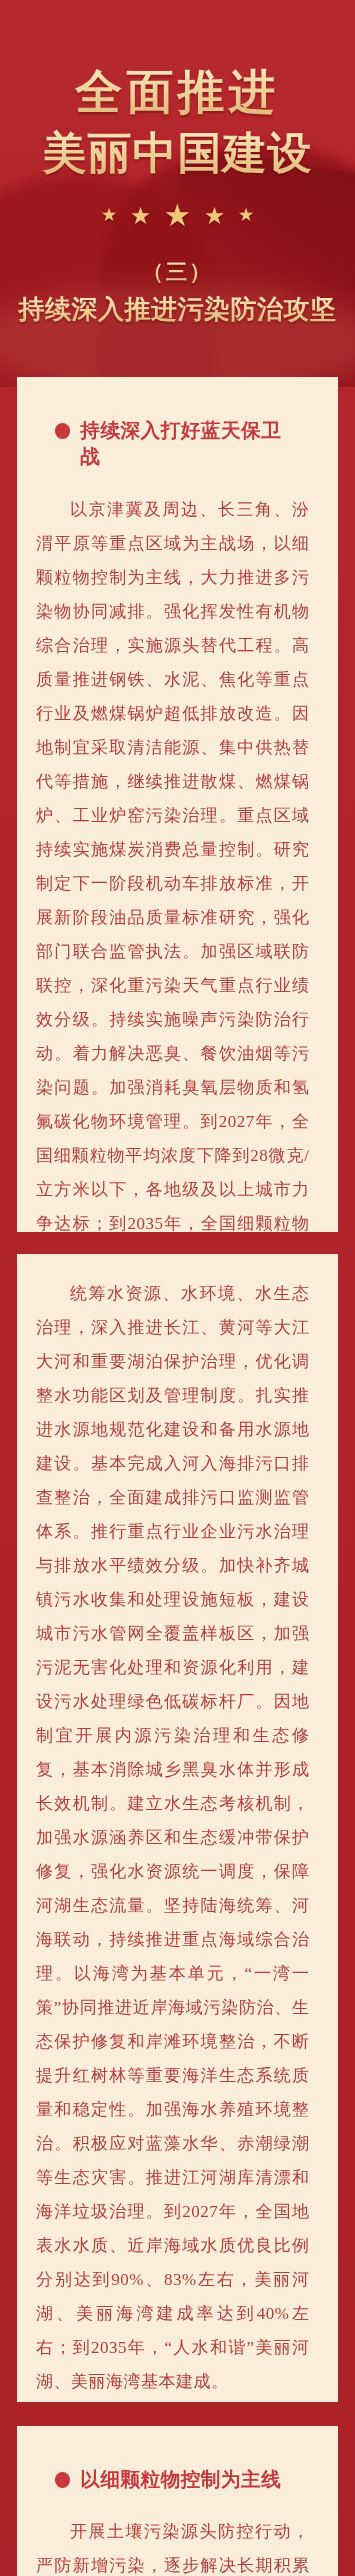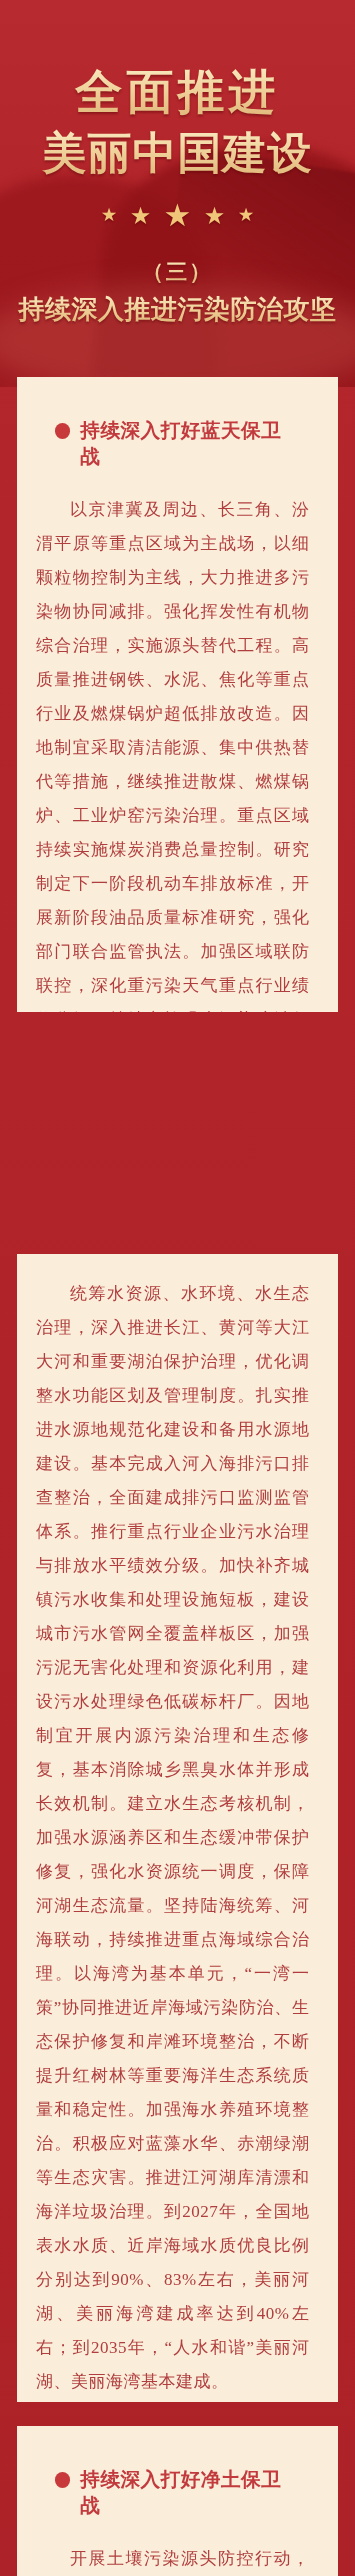--- a/index.html
+++ b/index.html
@@ -38,21 +38,21 @@
   .star{color:#f0c678;text-shadow:0 1.5px 2.1px rgba(90,0,4,.4);line-height:1;}
   .star.s1{font-size:18.5px;}
   .star.s2{font-size:24px;}
   .star.s3{font-size:31px;}
   .part-label{position:absolute;left:0;top:257px;width:355px;text-align:center;font-size:21.6px;font-weight:700;letter-spacing:2.1px;z-index:3;}
   .subtitle{position:absolute;left:0;top:292px;width:355px;text-align:center;font-size:26px;font-weight:700;letter-spacing:0.5px;z-index:3;}
   
   .card{
     position:absolute;left:16.5px;width:321px;background:#faeeda;z-index:2;overflow:hidden;
   }
-  .card-1{top:377px;height:635px;}
+  .card-1{top:377px;height:855px;}
   .card-2{top:1254px;height:1148px;}
   .card-3{top:2426px;height:782px;}
   .card-head{display:flex;align-items:flex-start;padding:40px 46px 0 38px;gap:10.3px;}
   .bullet{flex:0 0 auto;width:15.5px;height:15.5px;border-radius:50%;background:#c8393c;margin-top:6.2px;}
   .card-heading{
     font-family:"Liberation Sans","DejaVu Sans",sans-serif;
     font-weight:700;font-size:19.6px;line-height:1.35;color:#c23a3d;letter-spacing:0.5px;
   }
   .card-body{
     margin:23px 0 0 0;padding:0 28px 0 19.6px;
@@ -94,17 +94,17 @@
   <p class="card-body">以京津冀及周边、长三角、汾渭平原等重点区域为主战场，以细颗粒物控制为主线，大力推进多污染物协同减排。强化挥发性有机物综合治理，实施源头替代工程。高质量推进钢铁、水泥、焦化等重点行业及燃煤锅炉超低排放改造。因地制宜采取清洁能源、集中供热替代等措施，继续推进散煤、燃煤锅炉、工业炉窑污染治理。重点区域持续实施煤炭消费总量控制。研究制定下一阶段机动车排放标准，开展新阶段油品质量标准研究，强化部门联合监管执法。加强区域联防联控，深化重污染天气重点行业绩效分级。持续实施噪声污染防治行动。着力解决恶臭、餐饮油烟等污染问题。加强消耗臭氧层物质和氢氟碳化物环境管理。到2027年，全国细颗粒物平均浓度下降到28微克/立方米以下，各地级及以上城市力争达标；到2035年，全国细颗粒物浓度下降到25微克/立方米以下，实现空气常新、蓝天常在。</p>
 </div>
 
 <div class="card card-2">
   <p class="card-body">统筹水资源、水环境、水生态治理，深入推进长江、黄河等大江大河和重要湖泊保护治理，优化调整水功能区划及管理制度。扎实推进水源地规范化建设和备用水源地建设。基本完成入河入海排污口排查整治，全面建成排污口监测监管体系。推行重点行业企业污水治理与排放水平绩效分级。加快补齐城镇污水收集和处理设施短板，建设城市污水管网全覆盖样板区，加强污泥无害化处理和资源化利用，建设污水处理绿色低碳标杆厂。因地制宜开展内源污染治理和生态修复，基本消除城乡黑臭水体并形成长效机制。建立水生态考核机制，加强水源涵养区和生态缓冲带保护修复，强化水资源统一调度，保障河湖生态流量。坚持陆海统筹、河海联动，持续推进重点海域综合治理。以海湾为基本单元，“一湾一策”协同推进近岸海域污染防治、生态保护修复和岸滩环境整治，不断提升红树林等重要海洋生态系统质量和稳定性。加强海水养殖环境整治。积极应对蓝藻水华、赤潮绿潮等生态灾害。推进江河湖库清漂和海洋垃圾治理。到2027年，全国地表水水质、近岸海域水质优良比例分别达到90%、83%左右，美丽河湖、美丽海湾建成率达到40%左右；到2035年，“人水和谐”美丽河湖、美丽海湾基本建成。</p>
 </div>
 
 <div class="card card-3">
   <div class="card-head">
     <span class="bullet"></span>
-    <span class="card-heading">持续深入打好净土保卫战</span>
+    <span class="card-heading">以细颗粒物控制为主线</span>
   </div>
   <p class="card-body">开展土壤污染源头防控行动，严防新增污染，逐步解决长期积累的土壤和地下水严重污染问题。强化优先保护类耕地保护，扎实推进受污染耕地安全利用和风险管控，分阶段推进农用地土壤重金属污染溯源和整治全覆盖。依法加强建设用地用途变更和污染地块风险管控的联动监管，推动大型污染场地风险管控和修复。全面开展土壤污染重点监管单位周边土壤和地下水环境监测，适时开展第二次全国土壤污染状况普查。开展全国地下水污染调查评价，强化地下水型饮用水水源地环境保护，严控地下水污染防治重点区环境风险。深入打好农业农村污染治理攻坚战。到2027年，受污染耕地安全利用率达到94%以上，建设用地安全利用得到有效保障；到2035年，地下水国控点位Ⅰ－Ⅳ类水比例达到80%以上，土壤环境风险得到全面管控。</p>
 </div>
 
 
 </body></html>

